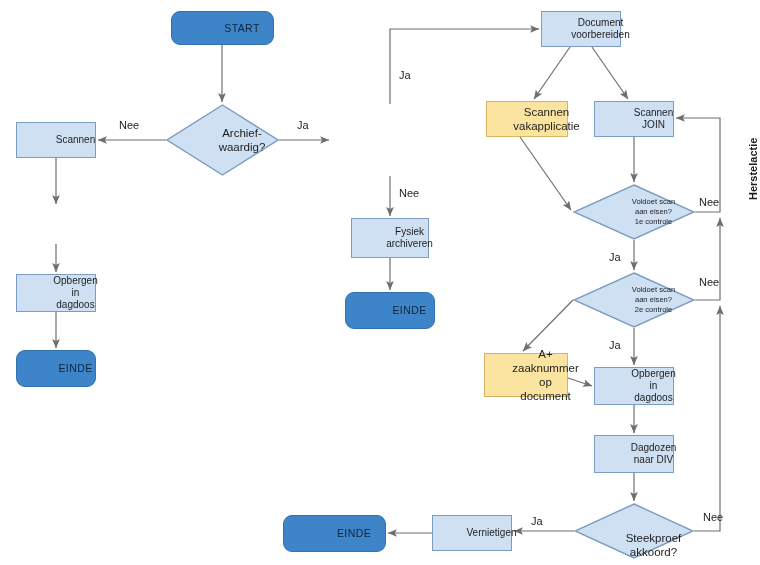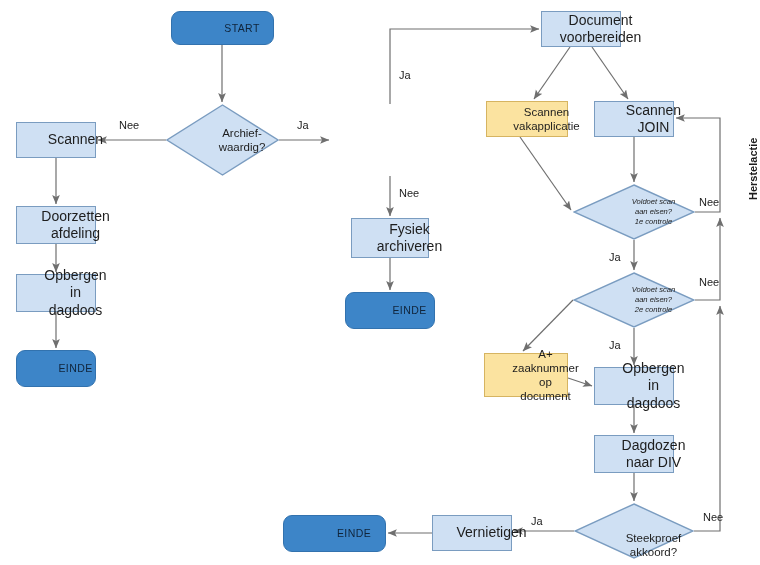--- a/index.html
+++ b/index.html
@@ -29,21 +29,21 @@
     justify-content:center;
     text-align:center;
     line-height:1.22;
     color:#1d1d1d;
     white-space:pre-line;
     padding-left:39px;
   }
   .proc{
     background:#cfe0f3;
     border:1px solid #7a9cc0;
-    font-size:14px;
+    font-size:10px;
   }
   .proc-yellow{
     background:#fbe3a0;
     border:1px solid #d6b461;
     font-size:11.5px;
   }
   .terminator{
     background:#3d85c8;
     border:1px solid #3272ae;
     border-radius:9px;
@@ -58,21 +58,21 @@
   }
   .decision .dtext{
     position:relative;
     z-index:2;
   }
   .decision .dshape{
     position:absolute;
     left:0; top:0; right:0; bottom:0;
     z-index:1;
   }
-  .decision.small .dtext{ font-size:7.6px; line-height:1.32;font-style:italic; }
+  .decision.small .dtext{ font-size:7.6px; line-height:1.32; }
   .edge-label{
     position:absolute;
     font-size:11px;
     color:#1d1d1d;
     white-space:nowrap;
   }
   .side-label{
     position:absolute;
     font-size:11px;
     font-weight:bold;
@@ -133,22 +133,20 @@
   <div class="node decision" style="left:166px;top:104px;width:113px;height:72px;">
     <svg class="dshape" viewBox="0 0 113 72" preserveAspectRatio="none">
       <polygon points="56.5,1 112,36 56.5,71 1,36" fill="#cfe0f3" stroke="#7a9cc0" stroke-width="1.4"></polygon>
     </svg>
     <span class="dtext">Archief-
 waardig?</span>
   </div>
 
   <div class="node proc" style="left:16px;top:122px;width:80px;height:36px;">Scannen</div>
 
-  <div class="node proc" style="left:16px;top:206px;width:80px;height:38px;">Doorzetten
-afdeling</div>
 
   <div class="node proc" style="left:16px;top:274px;width:80px;height:38px;">Opbergen in
 dagdoos</div>
 
   <div class="node terminator" style="left:16px;top:350px;width:80px;height:37px;">EINDE</div>
 
 
   <div class="node proc" style="left:351px;top:218px;width:78px;height:40px;">Fysiek
 archiveren</div>
 

